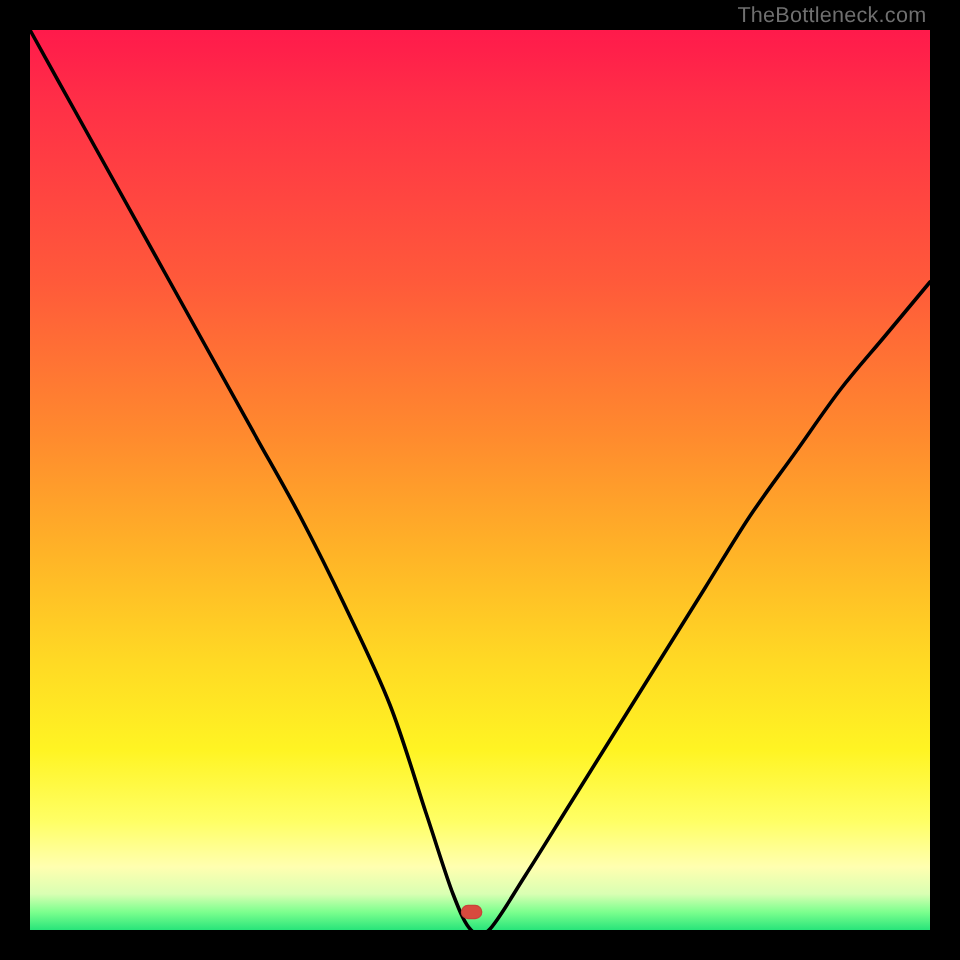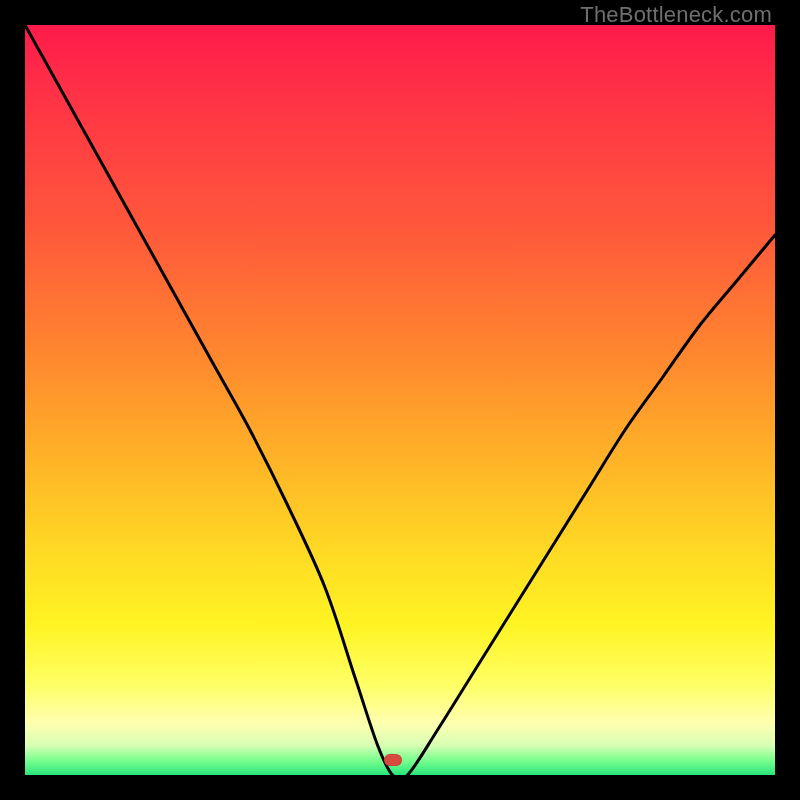--- a/index.html
+++ b/index.html
@@ -40,21 +40,21 @@
       #d9ffb3 96%,
       #7cff8e 98%,
       #28e47a 100%
     );
   }
   .watermark {
     position: absolute;
     top: 2px;
     right: 28px;
     color: #6f6f6f;
-    font-size: 22px;
+    font-size: 18px;
     font-weight: 500;
     letter-spacing: 0.2px;
     user-select: none;
   }
   svg.curve {
     position: absolute;
     left: 0;
     top: 0;
     width: 750px;
     height: 750px;

